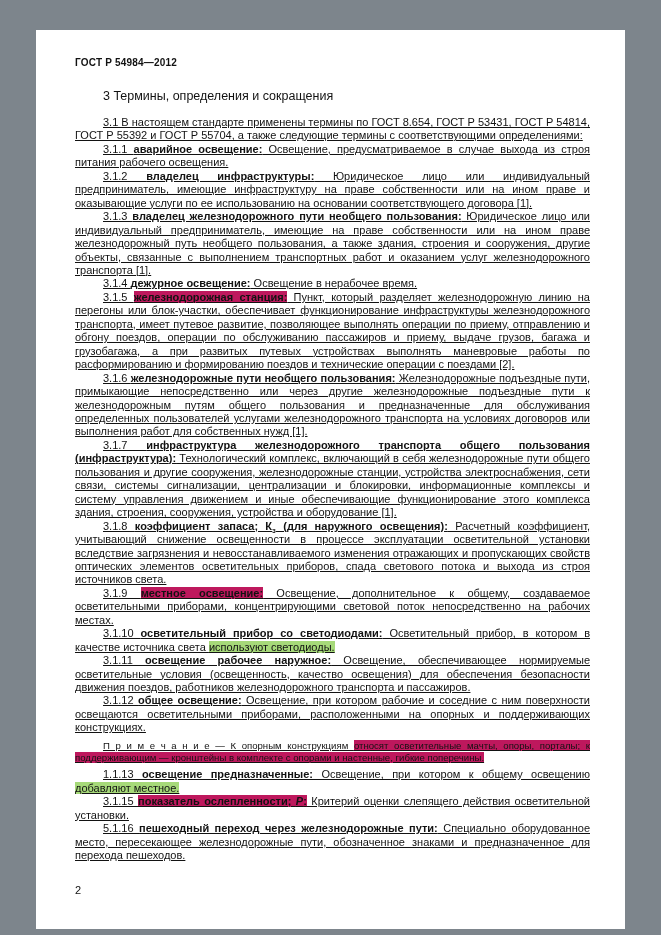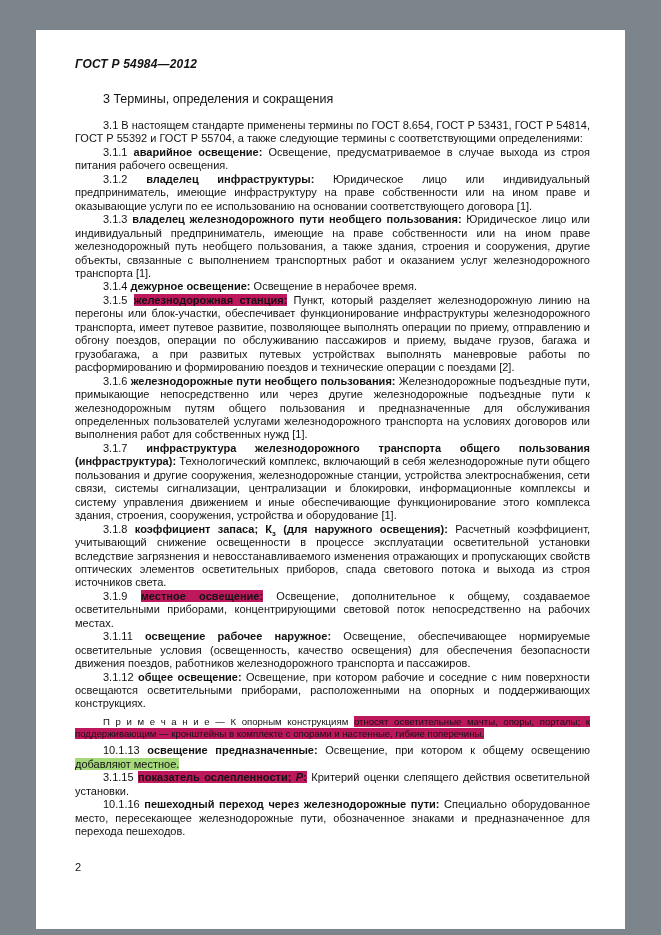--- a/index.html
+++ b/index.html
@@ -10,27 +10,27 @@
   }
   .page{
     box-sizing:border-box;
     width:589px;min-height:899px;
     margin:30px auto 6px auto;
     background:#ffffff;
     padding:27px 35px 24px 39px;
     color:#121212;
   }
   .doc-header{
-    font-size:12px;font-weight:bold;letter-spacing:.2px;font-style:italic;
+    font-size:10px;font-weight:bold;letter-spacing:.2px;
   }
   .section-title{
     font-size:12.5px;font-weight:normal;
     margin:21px 0 13px 0;text-indent:28px;
   }
-  .paragraphs{margin:0;}
+  .paragraphs{margin:0;text-decoration:underline;}
   .para{
     font-size:11px;line-height:13.45px;
     text-align:justify;text-indent:28px;margin:0;
   }
   .note{
     font-size:9.6px;line-height:11.7px;
     text-align:justify;text-indent:28px;margin:5px 0 5px 0;
   }
   .b{font-weight:bold;}
   .i{font-style:italic;}
@@ -53,22 +53,23 @@
       <p class="para"><span>3.1 В настоящем стандарте применены термины по ГОСТ 8.654, ГОСТ Р 53431, ГОСТ Р 54814, ГОСТ Р 55392 и ГОСТ Р 55704, а также следующие термины с соответствующими определениями:</span></p>
       <p class="para"><span>3.1.1 </span><span class="b">аварийное освещение:</span><span> Освещение, предусматриваемое в случае выхода из строя питания рабочего освещения.</span></p>
       <p class="para"><span>3.1.2 </span><span class="b">владелец инфраструктуры:</span><span> Юридическое лицо или индивидуальный предприниматель, имеющие инфраструктуру на праве собственности или на ином праве и оказывающие услуги по ее использованию на основании соответствующего договора [1].</span></p>
       <p class="para"><span>3.1.3 </span><span class="b">владелец железнодорожного пути необщего пользования:</span><span> Юридическое лицо или индивидуальный предприниматель, имеющие на праве собственности или на ином праве железнодорожный путь необщего пользования, а также здания, строения и сооружения, другие объекты, связанные с выполнением транспортных работ и оказанием услуг железнодорожного транспорта [1].</span></p>
       <p class="para"><span>3.1.4 </span><span class="b">дежурное освещение:</span><span> Освещение в нерабочее время.</span></p>
       <p class="para"><span>3.1.5 </span><span class="b hl-y">железнодорожная станция:</span><span> Пункт, который разделяет железнодорожную линию на перегоны или блок-участки, обеспечивает функционирование инфраструктуры железнодорожного транспорта, имеет путевое развитие, позволяющее выполнять операции по приему, отправлению и обгону поездов, операции по обслуживанию пассажиров и приему, выдаче грузов, багажа и грузобагажа, а при развитых путевых устройствах выполнять маневровые работы по расформированию и формированию поездов и технические операции с поездами [2].</span></p>
       <p class="para"><span>3.1.6 </span><span class="b">железнодорожные пути необщего пользования:</span><span> Железнодорожные подъездные пути, примыкающие непосредственно или через другие железнодорожные подъездные пути к железнодорожным путям общего пользования и предназначенные для обслуживания определенных пользователей услугами железнодорожного транспорта на условиях договоров или выполнения работ для собственных нужд [1].</span></p>
       <p class="para"><span>3.1.7 </span><span class="b">инфраструктура железнодорожного транспорта общего пользования</span><span class="b"> (</span><span class="b">инфраструктура</span><span class="b">):</span><span> Технологический комплекс, включающий в себя железнодорожные пути общего пользования и другие сооружения, железнодорожные станции, устройства электроснабжения, сети связи, системы сигнализации, централизации и блокировки, информационные комплексы и систему управления движением и иные обеспечивающие функционирование этого комплекса здания, строения, сооружения, устройства и оборудование [1].</span></p>
       <p class="para"><span>3.1.8 </span><span class="b">коэффициент запаса; К</span><sub class="b">з</sub><span class="b"> (для наружного освещения):</span><span> Расчетный коэффициент, учитывающий снижение освещенности в процессе эксплуатации осветительной установки вследствие загрязнения и невосстанавливаемого изменения отражающих и пропускающих свойств оптических элементов осветительных приборов, спада светового потока и выхода из строя источников света.</span></p>
       <p class="para"><span>3.1.9 </span><span class="b hl-y">местное освещение:</span><span> Освещение, дополнительное к общему, создаваемое осветительными приборами, концентрирующими световой поток непосредственно на рабочих местах.</span></p>
+      <p class="para"><span>3.1.10 </span><span class="b">осветительный прибор со светодиодами:</span><span> Осветительный прибор, в котором в качестве источника света </span><span class="hl-g">используют светодиоды.</span></p>
       <p class="para"><span>3.1.11 </span><span class="b">освещение рабочее наружное:</span><span> Освещение, обеспечивающее нормируемые осветительные условия (освещенность, качество освещения) для обеспечения безопасности движения поездов, работников железнодорожного транспорта и пассажиров.</span></p>
       <p class="para"><span>3.1.12 </span><span class="b">общее освещение:</span><span> Освещение, при котором рабочие и соседние с ним поверхности освещаются осветительными приборами, расположенными на опорных и поддерживающих конструкциях.</span></p>
       <p class="note"><span>П р и м е ч а н и е  —  К опорным конструкциям </span><span class="hl-y">относят осветительные мачты, опоры, порталы; к поддерживающим — кронштейны в комплекте с опорами и настенные, гибкие поперечины.</span></p>
-      <p class="para"><span>10.1.13 </span><span class="b">освещение предназначенные:</span><span> Освещение, при котором к общему освещению </span><span class="hl-g">добавляют местное.</span></p>
+      <p class="para"><span>1.1.13 </span><span class="b">освещение предназначенные:</span><span> Освещение, при котором к общему освещению </span><span class="hl-g">добавляют местное.</span></p>
       <p class="para"><span>3.1.15 </span><span class="b hl-y">показатель ослепленности; </span><span class="b i hl-y">Р</span><span class="b hl-y">:</span><span> Критерий оценки слепящего действия осветительной установки.</span></p>
-      <p class="para"><span>10.1.16 </span><span class="b">пешеходный переход через железнодорожные пути:</span><span> Специально оборудованное место, пересекающее железнодорожные пути, обозначенное знаками и предназначенное для перехода пешеходов.</span></p>
+      <p class="para"><span>5.1.16 </span><span class="b">пешеходный переход через железнодорожные пути:</span><span> Специально оборудованное место, пересекающее железнодорожные пути, обозначенное знаками и предназначенное для перехода пешеходов.</span></p>
     </div>
 
   <div class="page-number">2</div>
 </div>
 
 </body></html>

